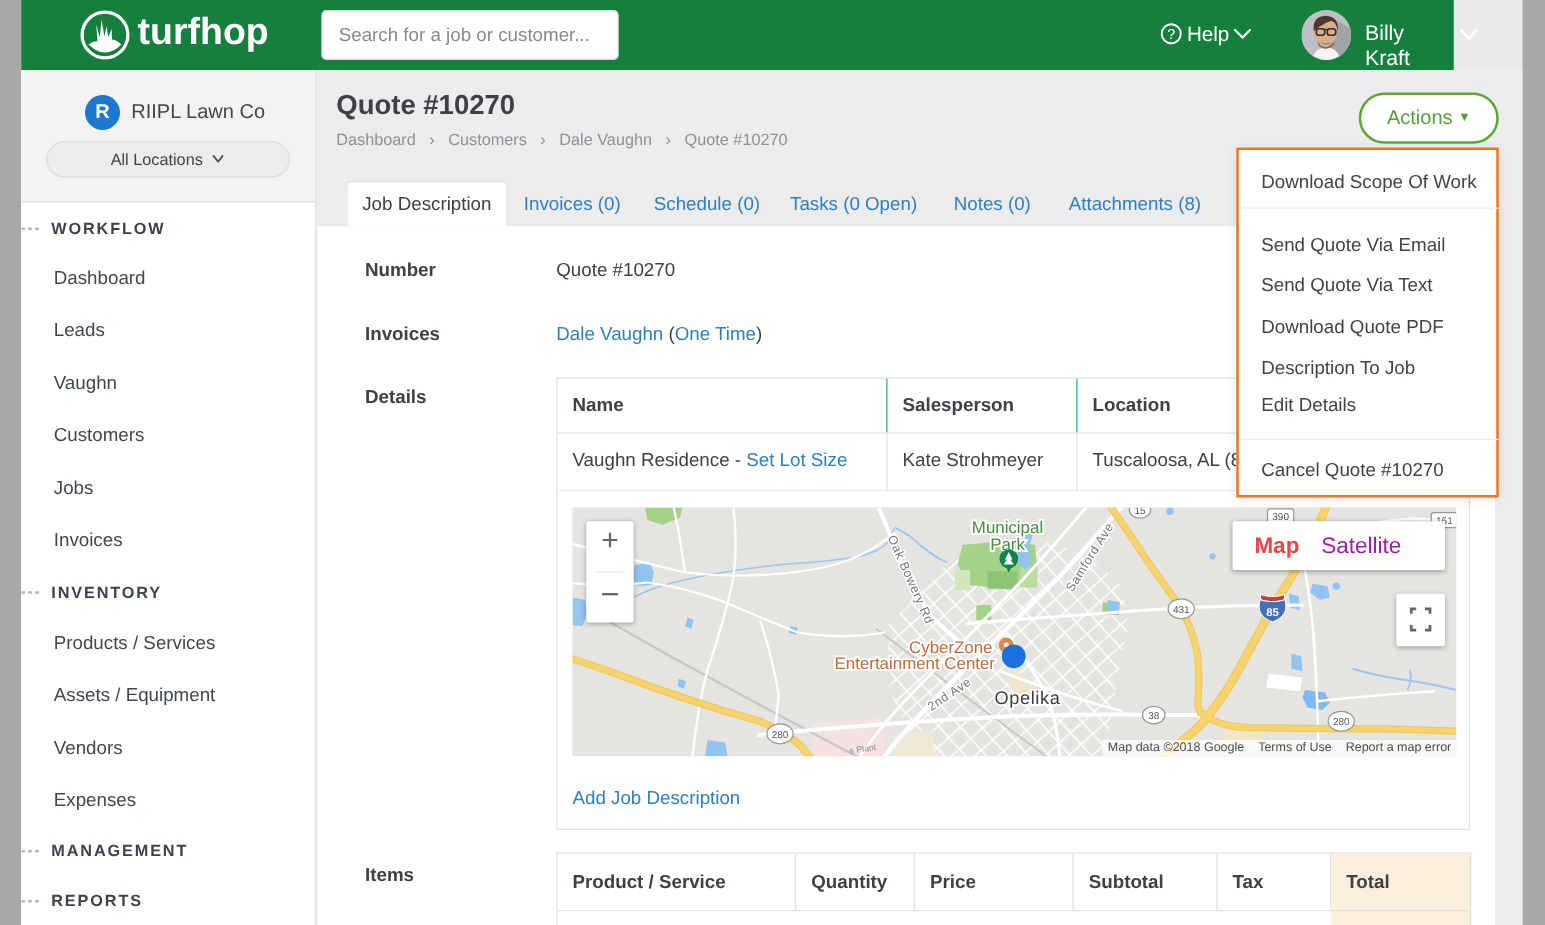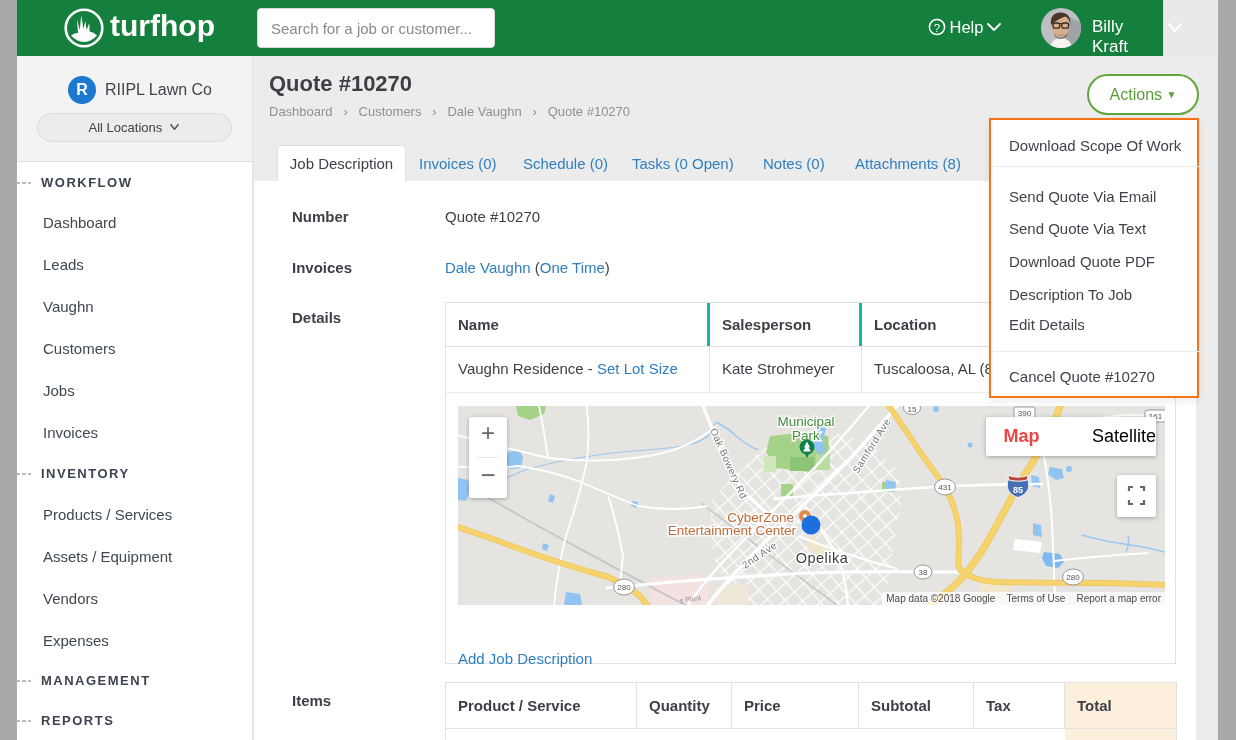--- a/index.html
+++ b/index.html
@@ -34,26 +34,26 @@
   #actions { position:absolute; left:833px; top:18px; width:112px; height:41px; border:2px solid #60a53a; border-radius:21px; color:#569f37; font-size:16px; text-align:center; line-height:37px; background:#fff; }
   .tab { position:absolute; top:99px; font-size:15px; color:#2f7fc0; }
   #activetab { position:absolute; left:23px; top:89px; width:129px; height:36px; background:#fff; border:1px solid #e0e0e0; border-bottom:none; border-radius:4px 4px 0 0; color:#3d4147; font-size:15px; text-align:center; line-height:36px; }
 
   
   #content { position:absolute; left:0px; top:125px; width:942px; height:559px; background:#fff; }
   .lbl { position:absolute; left:38px; font-size:15px; font-weight:bold; color:#3d4147; }
   .val { position:absolute; left:191px; font-size:15px; color:#3d4147; }
   a.lnk { color:#2f7fc0; text-decoration:none; }
   #detbox { position:absolute; left:191px; top:121px; width:731px; height:362px; border:1px solid #e2e2e2; }
-  #detbox .hcell { position:absolute; top:0; height:43px; border-right:3px solid #14b8a6; font-weight:bold; font-size:15px; color:#3d4147; line-height:43px; padding-left:12px; }
+  #detbox .hcell { position:absolute; top:0; height:43px; border-right:1px solid #14b8a6; font-weight:bold; font-size:15px; color:#3d4147; line-height:43px; padding-left:12px; }
   #detbox .bcell { position:absolute; top:43px; height:46px; border-right:1px solid #e2e2e2; font-size:15px; color:#3d4147; line-height:46px; padding-left:12px; }
   #dethr1 { position:absolute; left:0; top:43px; width:729px; border-top:1px solid #e2e2e2; }
   #dethr2 { position:absolute; left:0; top:89px; width:729px; border-top:1px solid #ececec; }
   #mapwrap { position:absolute; left:12px; top:103px; width:707px; height:199px; background:#e5e4e0; overflow:hidden; }
-  #addjob { position:absolute; left:12px; top:327px; font-size:15px;margin-top:20px; }
+  #addjob { position:absolute; left:12px; top:327px; font-size:15px; }
 
   #itemslbl { position:absolute; left:38px; top:511px; font-size:15px; font-weight:bold; color:#3d4147; }
   #itable { position:absolute; left:191px; top:501px; width:732px; height:128px; border:1px solid #e2e2e2; border-bottom:none; background:#fff; }
   #itable .icell { position:absolute; top:0; height:45px; border-right:1px solid #e2e2e2; font-weight:bold; font-size:15px; color:#3d4147; line-height:45px; padding-left:12px; }
   #itable .peach { background:#fcefdc; }
   #ithr { position:absolute; left:0; top:45px; width:730px; border-top:1px solid #e2e2e2; }
 
   
   #ddown { position:absolute; left:735px; top:62px; width:210px; height:280px; background:#fff; border:2px solid #f97316; box-shadow:0 3px 8px rgba(0,0,0,0.08); }
   #ddown div.it { position:absolute; left:18px; font-size:15px; color:#3f444b; }
@@ -282,21 +282,21 @@
     </g>
   </g>
 </svg>
 
 <div style="position:absolute;left:11px;top:11px;width:38px;height:81px;background:#fff;border-radius:2px;box-shadow:0 1px 4px rgba(0,0,0,0.3);">
   <div style="position:absolute;left:0;top:2px;width:38px;text-align:center;font-size:24px;color:#666;">+</div>
   <div style="position:absolute;left:8px;top:40px;width:22px;border-top:1px solid #e6e6e6;"></div>
   <div style="position:absolute;left:0;top:43px;width:38px;text-align:center;font-size:26px;color:#666;">−</div>
 </div>
 <div style="position:absolute;left:528px;top:11px;height:39px;background:#fff;box-shadow:0 1px 4px rgba(0,0,0,0.3);border-radius:2px;">
-  <div style="display:inline-block;width:71px;text-align:center;font-size:18px;color:#ef4444;line-height:39px;font-weight:bold;">Map</div><div style="display:inline-block;width:99px;text-align:right;font-size:18px;color:#000000;line-height:39px;">Satellite</div>
+  <div style="display:inline-block;width:71px;text-align:center;font-size:18px;color:#ef4444;line-height:39px;font-weight:bold;">Map</div><div style="display:inline-block;width:99px;text-align:left;font-size:18px;color:#a21caf;line-height:39px;">Satellite</div>
 </div>
 <div style="position:absolute;left:659px;top:69px;width:39px;height:42px;background:#fff;border-radius:2px;box-shadow:0 1px 4px rgba(0,0,0,0.3);">
   <svg width="39" height="42" viewBox="0 0 39 42">
                 <g stroke="#666" stroke-width="2.2" fill="none">
                   <path d="M12 16 V12 H16"></path>
                   <path d="M23 12 H27 V16"></path>
                   <path d="M27 25 V29 H23"></path>
                   <path d="M16 29 H12 V25"></path>
                 </g>
               </svg>

